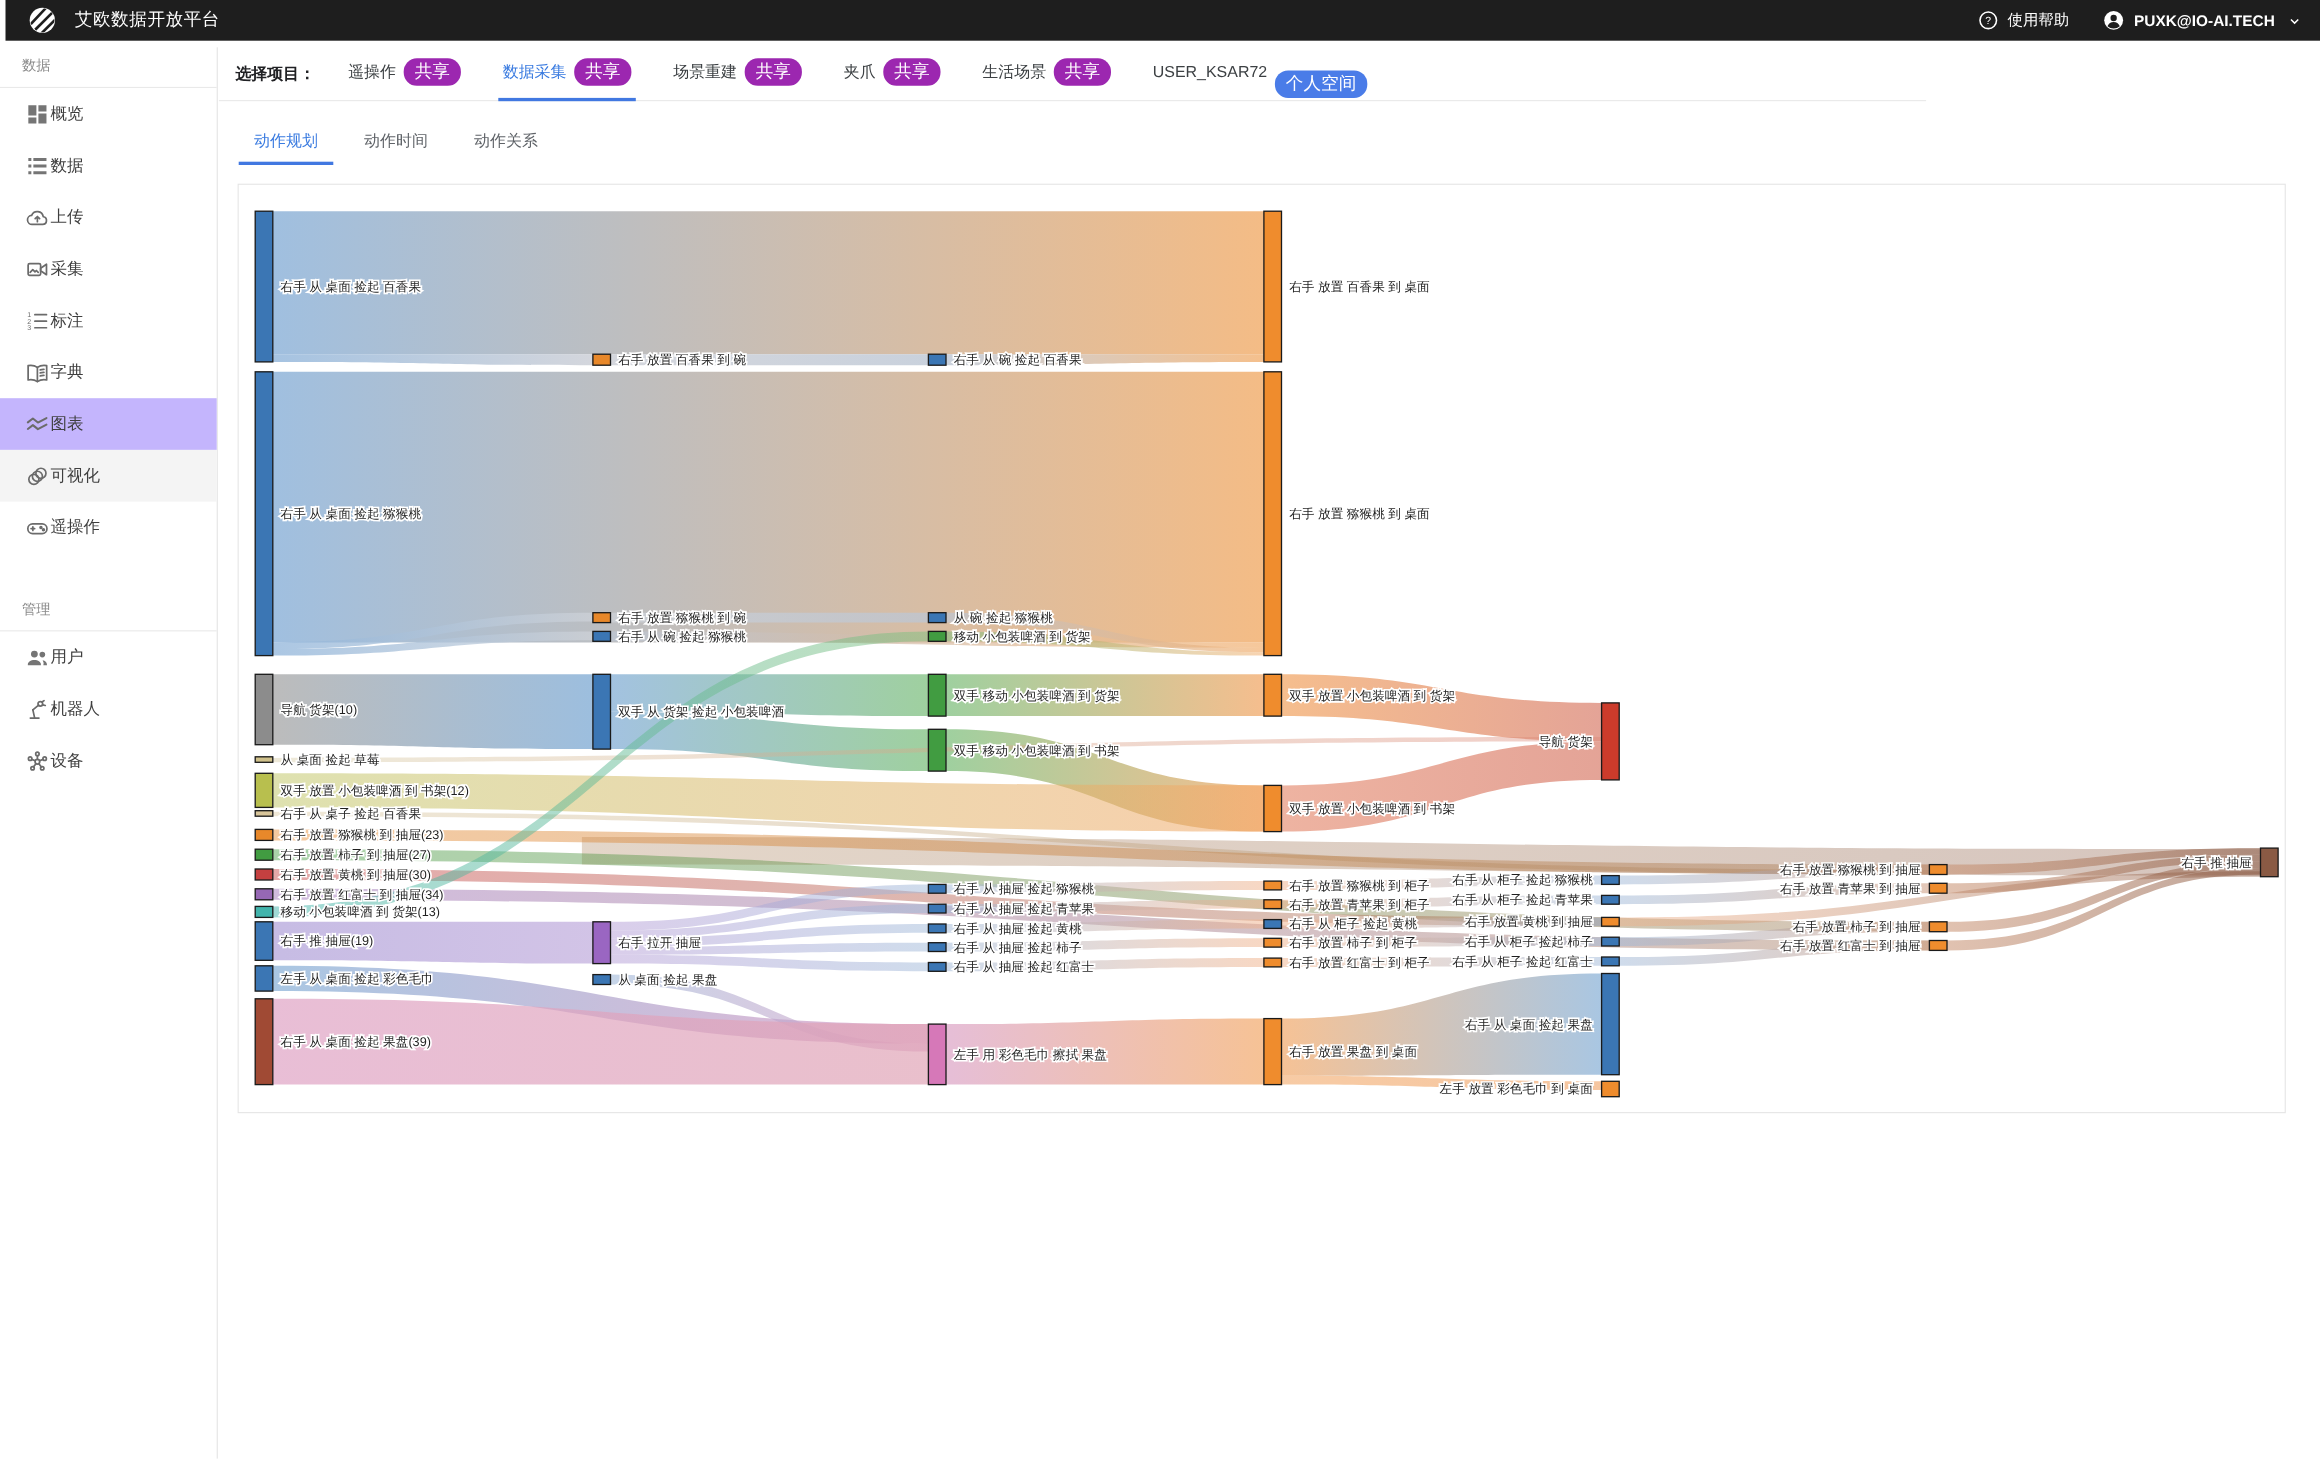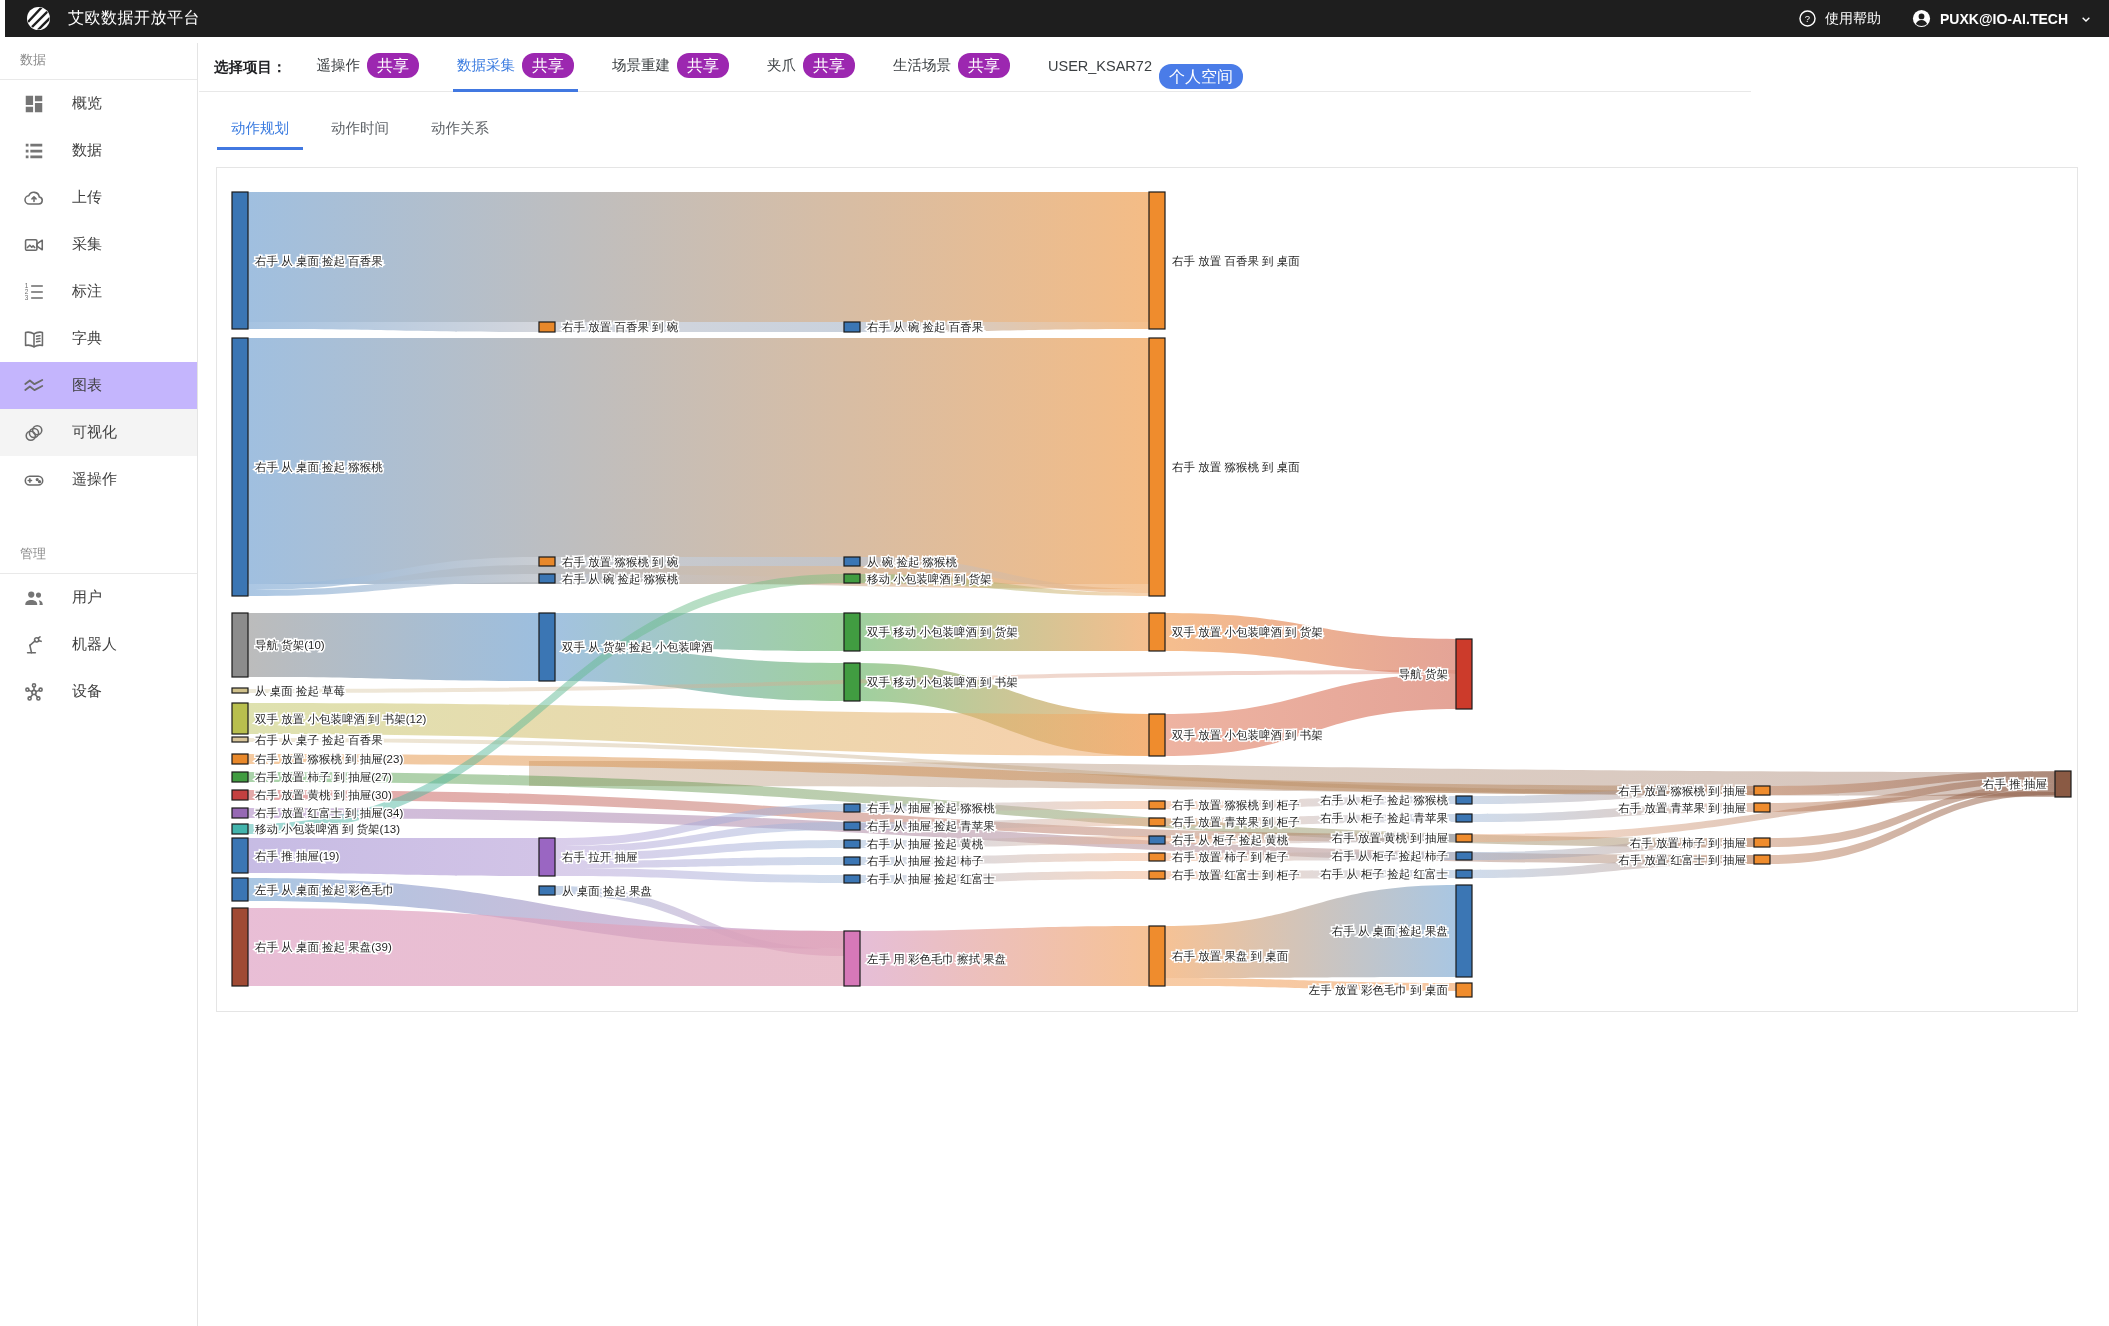--- a/index.html
+++ b/index.html
@@ -13,21 +13,21 @@
   .apptitle { margin-left:16px; font-size:16px; font-weight:500; letter-spacing:.5px; }
   .topright { margin-left:auto; display:flex; align-items:center; gap:30px; font-size:14px; }
   .helpchip,.userchip { display:flex; align-items:center; gap:8px; cursor:pointer; }
   .chev { margin-left:2px; }
 
   
   .sidebar { position:absolute; left:0; top:43px; width:198px; height:1283px; background:#fff;
     border-right:1px solid #e4e4e4; }
   .sectionlabel { color:#8a8a8a; font-size:13px; padding:8px 0 10px 20px; }
   .sdivider { height:1px; background:#e9e9e9; }
-  .sitem { height:47px; display:flex; align-items:center; padding-left:22px; gap:26px;
+  .sitem { height:47px; display:flex; align-items:center; padding-left:22px; 
     color:#3f3f3f; font-size:15px; cursor:pointer; }
   .sitem.active { background:#c4b5fd; }
   .sitem.hover { background:#f4f4f4; }
   .sicon { width:24px; height:24px; display:flex; align-items:center; justify-content:center; }
   .adminblock { margin-top:34px; }
 
   
   .main { position:absolute; left:199px; top:43px; width:1552px; height:1283px; background:#fff; }
   .projectbar { height:49px; display:flex; align-items:center; padding-left:15px;
     border-bottom:1px solid #e8e8e8; }

